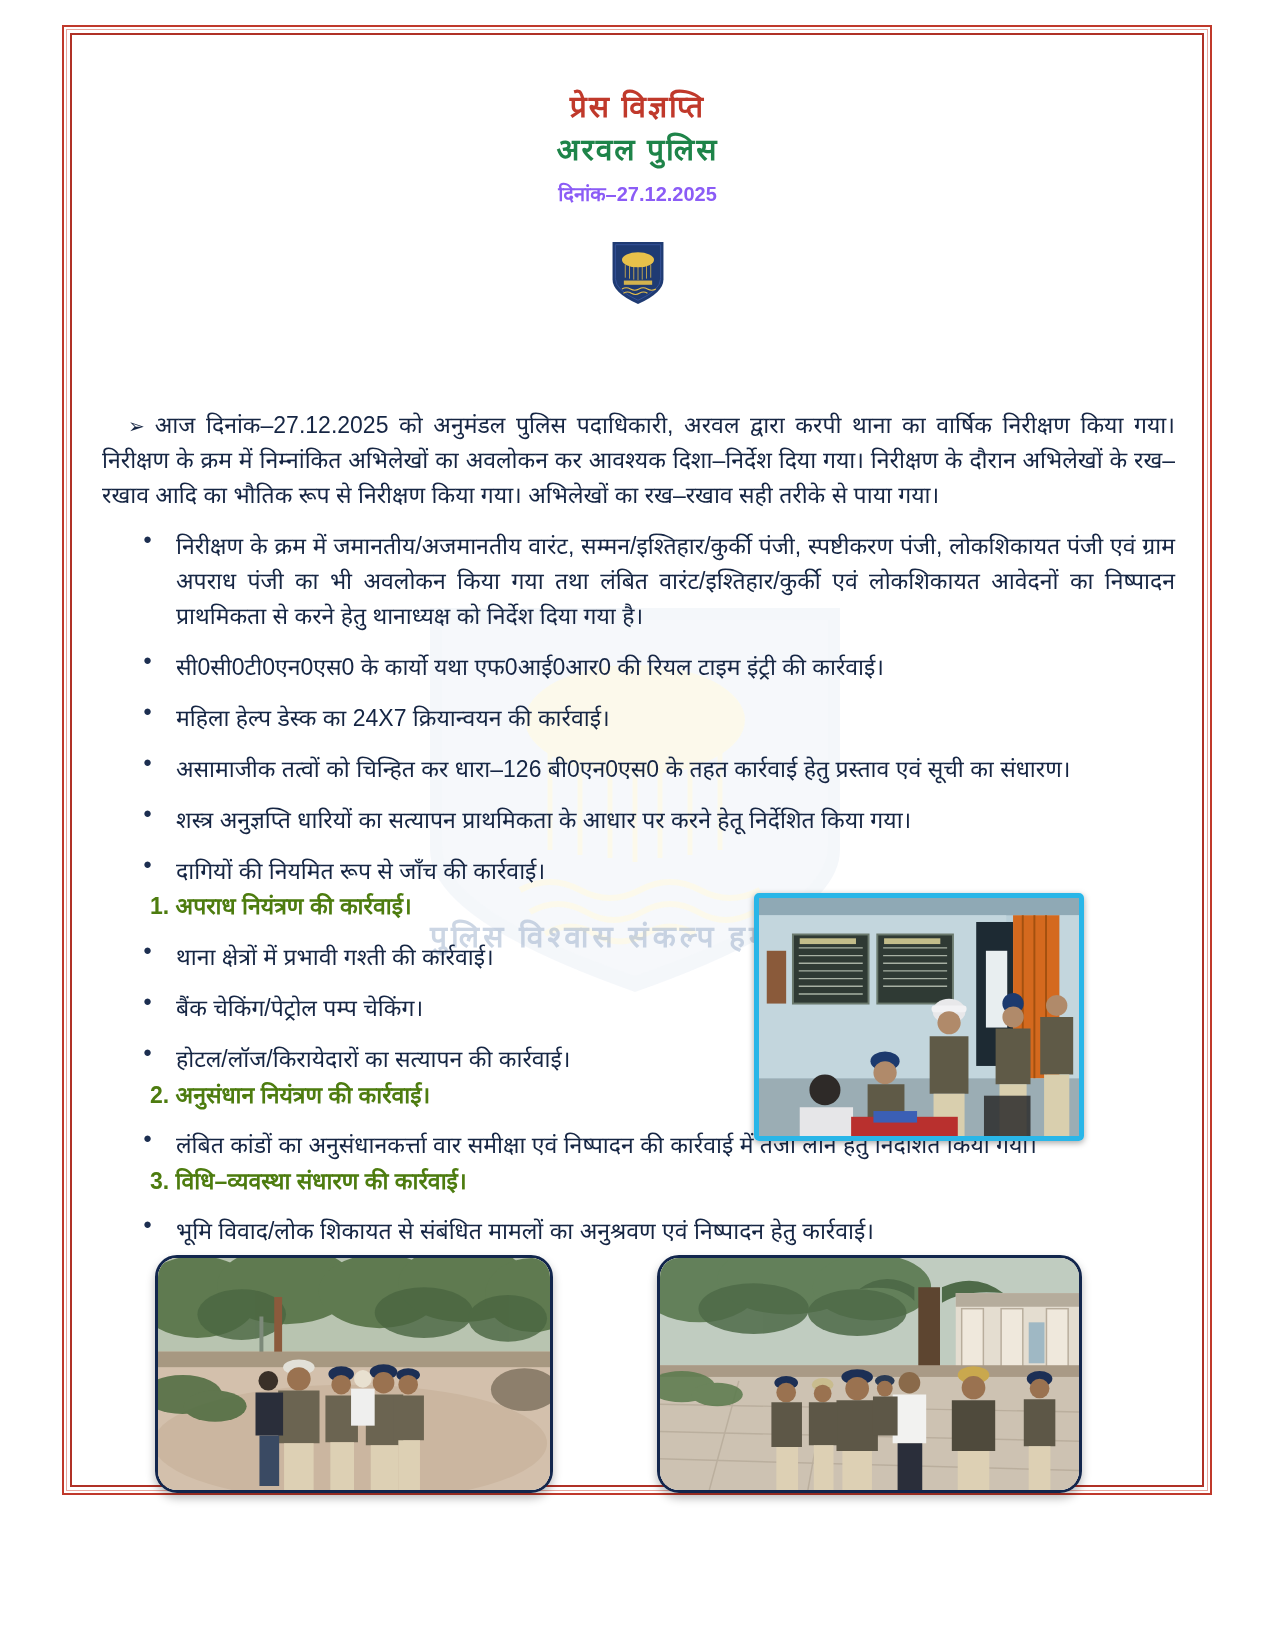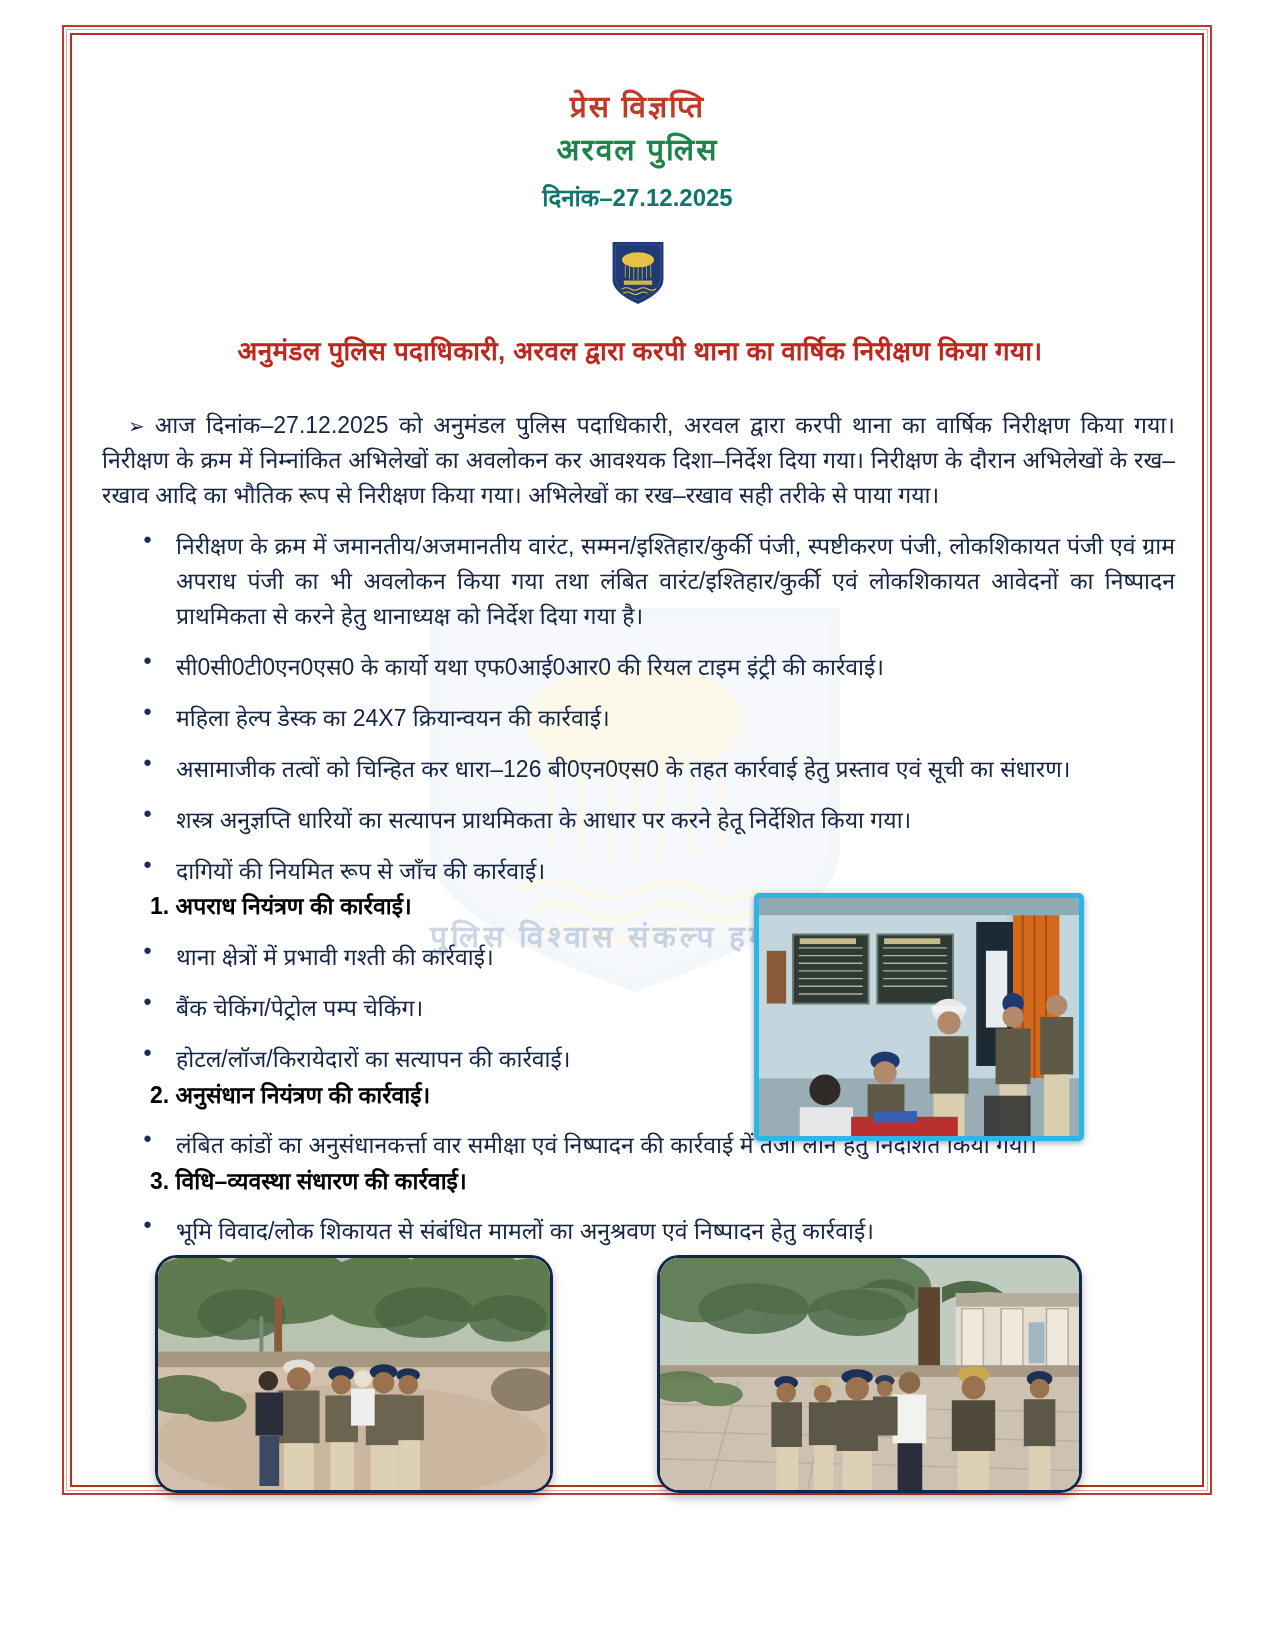--- a/index.html
+++ b/index.html
@@ -85,23 +85,23 @@
     font-size: 30px;
     font-weight: bold;
     color: #1e8449;
     letter-spacing: 2px;
     font-family: "Liberation Sans", sans-serif;
   }
   .hdr-date {
     position: absolute;
     left: 0; top: 180px; width: 1275px;
     text-align: center;
-    font-size: 24px;
+    font-size: 20px;
     font-weight: bold;
-    color: #0f766e;
+    color: #8b5cf6;
     font-family: "Liberation Sans", sans-serif;
   }
 
   .logo-wrap {
     position: absolute;
     left: 0; top: 240px; width: 1275px;
     text-align: center;
   }
 
   .headline {
@@ -157,21 +157,21 @@
     left: 45px;
     top: -1px;
     font-size: 15px;
     color: #1c2e50;
   }
   li.tight { margin-bottom: 1px; }
 
   .numhead {
     font-size: 23px;
     font-weight: bold;
-    color: #000000;
+    color: #4d7c0f;
     line-height: 1.45;
     padding-left: 52px;
     margin: 2px 0 2px 0;
     font-family: "Liberation Sans", sans-serif;
   }
   li.sub {
     padding-left: 95px;
   }
   li.sub::before {
     left: 55px;
@@ -263,21 +263,20 @@
           <line x1="87" y1="52" x2="87" y2="80"></line>
         </g>
         <rect x="30" y="86" width="60" height="9" fill="#e8c14a" opacity="0.9"></rect>
         <g stroke="#e8c14a" stroke-width="2.2" fill="none">
           <path d="M26 104 q9 -5 18 0 q9 5 18 0 q9 -5 18 0 q9 5 18 0"></path>
           <path d="M29 113 q9 -5 17 0 q9 5 17 0 q9 -5 17 0"></path>
         </g>
       </svg>
     </div>
 
-    <div class="headline">अनुमंडल पुलिस पदाधिकारी, अरवल द्वारा करपी थाना का वार्षिक निरीक्षण किया गया।</div>
 
     <div class="body-wrap">
 
       <p class="para"><span class="arrowglyph">➢</span><span>आज दिनांक–27.12.2025 को अनुमंडल पुलिस पदाधिकारी, अरवल द्वारा करपी थाना का वार्षिक निरीक्षण किया गया। निरीक्षण के क्रम में निम्नांकित अभिलेखों का अवलोकन कर आवश्यक दिशा–निर्देश दिया गया। निरीक्षण के दौरान अभिलेखों के रख–रखाव आदि का भौतिक रूप से निरीक्षण किया गया। अभिलेखों का रख–रखाव सही तरीके से पाया गया।</span></p>
 
       <ul class="bullets">
         <li>निरीक्षण के क्रम में जमानतीय/अजमानतीय वारंट, सम्मन/इश्तिहार/कुर्की पंजी, स्पष्टीकरण पंजी, लोकशिकायत पंजी एवं ग्राम अपराध पंजी का भी अवलोकन किया गया तथा लंबित वारंट/इश्तिहार/कुर्की एवं लोकशिकायत आवेदनों का निष्पादन प्राथमिकता से करने हेतु थानाध्यक्ष को निर्देश दिया गया है।</li>
         <li>सी0सी0टी0एन0एस0 के कार्यो यथा एफ0आई0आर0 की रियल टाइम इंट्री की कार्रवाई।</li>
         <li>महिला हेल्प डेस्क का 24X7 क्रियान्वयन की कार्रवाई।</li>
         <li>असामाजीक तत्वों को चिन्हित कर धारा–126 बी0एन0एस0 के तहत कार्रवाई हेतु प्रस्ताव एवं सूची का संधारण।</li>

